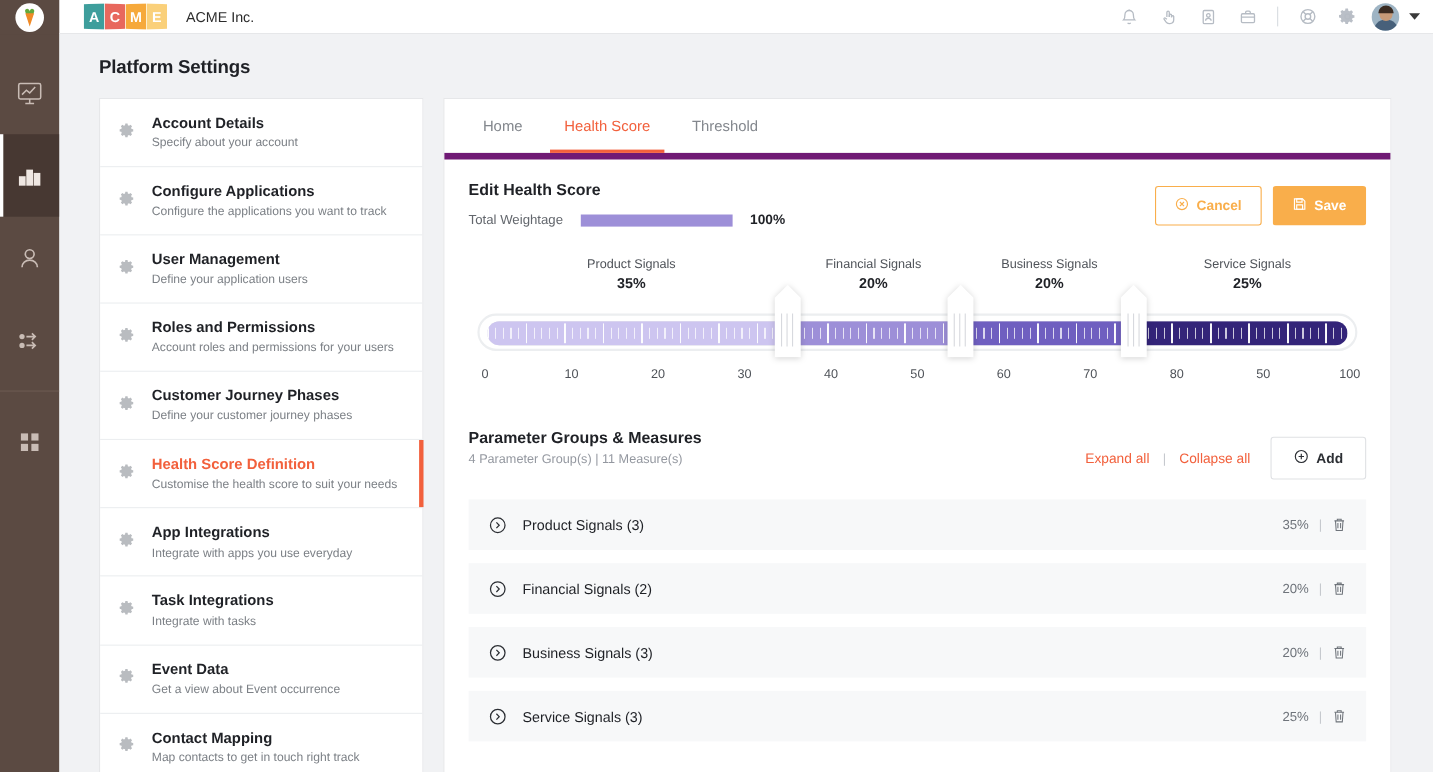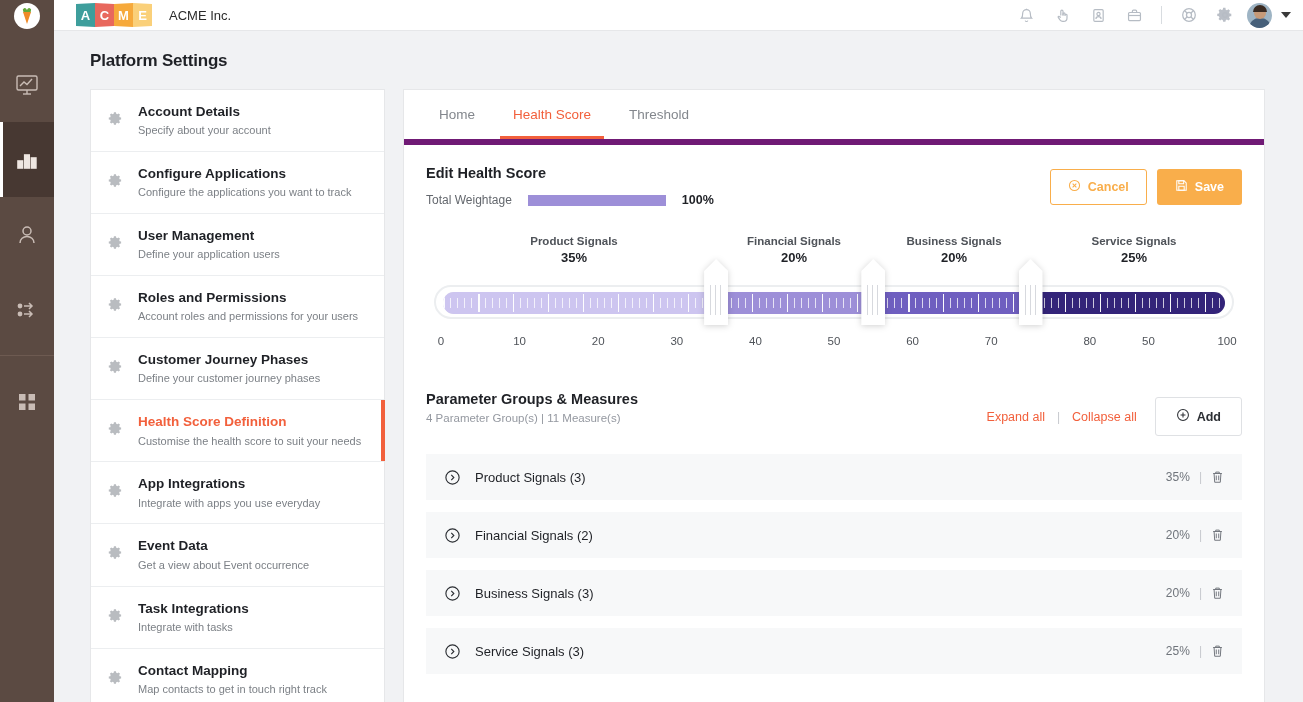--- a/index.html
+++ b/index.html
@@ -149,21 +149,21 @@
   }
   .btn-cancel { background: #fff; border-color: #f9ae4b; color: #f9ae4b; }
   .btn-save { background: #f9ae4b; color: #fff; }
 
   
   .slider-area { position: relative; margin: 28px 8px 0 8px; height: 130px; }
   .seg-labels { position: relative; height: 36px; }
   .seg-label {
     position: absolute; transform: translateX(-50%); text-align: center;
   }
-  .seg-name { font-size: 11.5px; color: #4f5359; white-space: nowrap; font-weight: bold; }
+  .seg-name { font-size: 11.5px; color: #4f5359; white-space: nowrap; }
   .seg-pct { font-size: 13px; font-weight: 700; color: #1f2126; margin-top: 3px; }
 
   .track-outer {
     position: absolute; left: 0; right: 0; top: 50px;
     height: 34px; background: #fff; border: 2px solid #eceef0; border-radius: 17px;
     padding: 5px 7px;
   }
   .track {
     position: relative; height: 22px; border-radius: 11px; background: #e3e4e8; overflow: hidden;
   }
@@ -446,34 +446,34 @@
           </div>
         </div>
         <div class="setting">
           <span class="gear">
             <svg width="17" height="17" viewBox="0 0 20 20" fill="#b9bcc0">
                 <path d="M10 7.2a2.8 2.8 0 1 0 0 5.6 2.8 2.8 0 0 0 0-5.6zm0 4.2a1.4 1.4 0 1 1 0-2.8 1.4 1.4 0 0 1 0 2.8z"></path>
                 <path d="M16.6 11.2V8.8l-1.8-.3a5 5 0 0 0-.5-1.3l1.05-1.5-1.7-1.7-1.5 1.05a5 5 0 0 0-1.3-.5L10.55 2.7H8.15l-.3 1.85a5 5 0 0 0-1.3.5L5.05 4l-1.7 1.7L4.4 7.2a5 5 0 0 0-.5 1.3l-1.8.3v2.4l1.8.3c.12.46.3.89.5 1.3L3.35 14.3l1.7 1.7 1.5-1.05c.41.2.84.38 1.3.5l.3 1.85h2.4l.3-1.85c.46-.12.89-.3 1.3-.5l1.5 1.05 1.7-1.7-1.05-1.5c.2-.41.38-.84.5-1.3l1.8-.3z"></path>
               </svg>
           </span>
           <div>
+            <div class="s-title">Task Integrations</div>
+            <div class="s-sub">Integrate with tasks</div>
+          </div>
+        </div>
+        <div class="setting">
+          <span class="gear">
+            <svg width="17" height="17" viewBox="0 0 20 20" fill="#b9bcc0">
+                <path d="M10 7.2a2.8 2.8 0 1 0 0 5.6 2.8 2.8 0 0 0 0-5.6zm0 4.2a1.4 1.4 0 1 1 0-2.8 1.4 1.4 0 0 1 0 2.8z"></path>
+                <path d="M16.6 11.2V8.8l-1.8-.3a5 5 0 0 0-.5-1.3l1.05-1.5-1.7-1.7-1.5 1.05a5 5 0 0 0-1.3-.5L10.55 2.7H8.15l-.3 1.85a5 5 0 0 0-1.3.5L5.05 4l-1.7 1.7L4.4 7.2a5 5 0 0 0-.5 1.3l-1.8.3v2.4l1.8.3c.12.46.3.89.5 1.3L3.35 14.3l1.7 1.7 1.5-1.05c.41.2.84.38 1.3.5l.3 1.85h2.4l.3-1.85c.46-.12.89-.3 1.3-.5l1.5 1.05 1.7-1.7-1.05-1.5c.2-.41.38-.84.5-1.3l1.8-.3z"></path>
+              </svg>
+          </span>
+          <div>
             <div class="s-title">Event Data</div>
             <div class="s-sub">Get a view about Event occurrence</div>
-          </div>
-        </div>
-        <div class="setting">
-          <span class="gear">
-            <svg width="17" height="17" viewBox="0 0 20 20" fill="#b9bcc0">
-                <path d="M10 7.2a2.8 2.8 0 1 0 0 5.6 2.8 2.8 0 0 0 0-5.6zm0 4.2a1.4 1.4 0 1 1 0-2.8 1.4 1.4 0 0 1 0 2.8z"></path>
-                <path d="M16.6 11.2V8.8l-1.8-.3a5 5 0 0 0-.5-1.3l1.05-1.5-1.7-1.7-1.5 1.05a5 5 0 0 0-1.3-.5L10.55 2.7H8.15l-.3 1.85a5 5 0 0 0-1.3.5L5.05 4l-1.7 1.7L4.4 7.2a5 5 0 0 0-.5 1.3l-1.8.3v2.4l1.8.3c.12.46.3.89.5 1.3L3.35 14.3l1.7 1.7 1.5-1.05c.41.2.84.38 1.3.5l.3 1.85h2.4l.3-1.85c.46-.12.89-.3 1.3-.5l1.5 1.05 1.7-1.7-1.05-1.5c.2-.41.38-.84.5-1.3l1.8-.3z"></path>
-              </svg>
-          </span>
-          <div>
-            <div class="s-title">Task Integrations</div>
-            <div class="s-sub">Integrate with tasks</div>
           </div>
         </div>
         <div class="setting">
           <span class="gear">
             <svg width="17" height="17" viewBox="0 0 20 20" fill="#b9bcc0">
                 <path d="M10 7.2a2.8 2.8 0 1 0 0 5.6 2.8 2.8 0 0 0 0-5.6zm0 4.2a1.4 1.4 0 1 1 0-2.8 1.4 1.4 0 0 1 0 2.8z"></path>
                 <path d="M16.6 11.2V8.8l-1.8-.3a5 5 0 0 0-.5-1.3l1.05-1.5-1.7-1.7-1.5 1.05a5 5 0 0 0-1.3-.5L10.55 2.7H8.15l-.3 1.85a5 5 0 0 0-1.3.5L5.05 4l-1.7 1.7L4.4 7.2a5 5 0 0 0-.5 1.3l-1.8.3v2.4l1.8.3c.12.46.3.89.5 1.3L3.35 14.3l1.7 1.7 1.5-1.05c.41.2.84.38 1.3.5l.3 1.85h2.4l.3-1.85c.46-.12.89-.3 1.3-.5l1.5 1.05 1.7-1.7-1.05-1.5c.2-.41.38-.84.5-1.3l1.8-.3z"></path>
               </svg>
           </span>
           <div>
@@ -599,21 +599,21 @@
               </div>
             <div class="axis" id="axis">
                 <div class="axis-tick" style="left: 0%;">0</div>
                 <div class="axis-tick" style="left: 10%;">10</div>
                 <div class="axis-tick" style="left: 20%;">20</div>
                 <div class="axis-tick" style="left: 30%;">30</div>
                 <div class="axis-tick" style="left: 40%;">40</div>
                 <div class="axis-tick" style="left: 50%;">50</div>
                 <div class="axis-tick" style="left: 60%;">60</div>
                 <div class="axis-tick" style="left: 70%;">70</div>
-                <div class="axis-tick" style="left: 80%; margin-left: 20px;">80</div>
+                <div class="axis-tick" style="left: 80%;">80</div>
                 <div class="axis-tick" style="left: 90%;">50</div>
                 <div class="axis-tick" style="left: 100%;">100</div>
               </div>
           </div>
 
           <div class="pg-head">
             <div class="pg-left">
               <div class="pg-title">Parameter Groups &amp; Measures</div>
               <div class="pg-sub">4 Parameter Group(s)  |  11 Measure(s)</div>
             </div>

